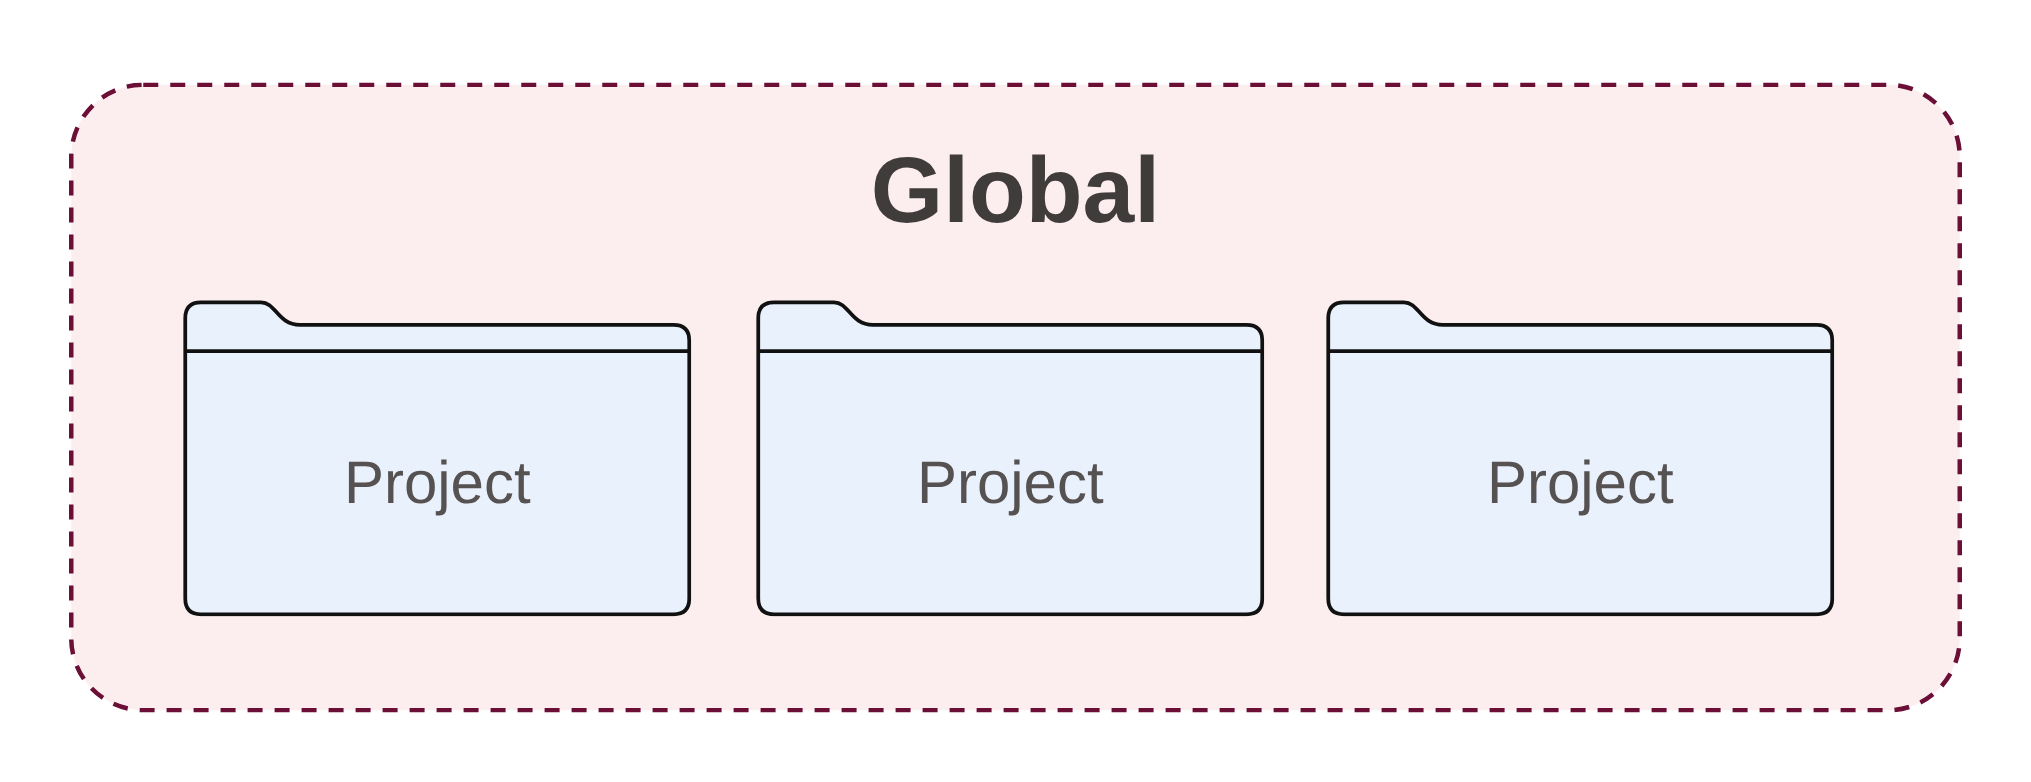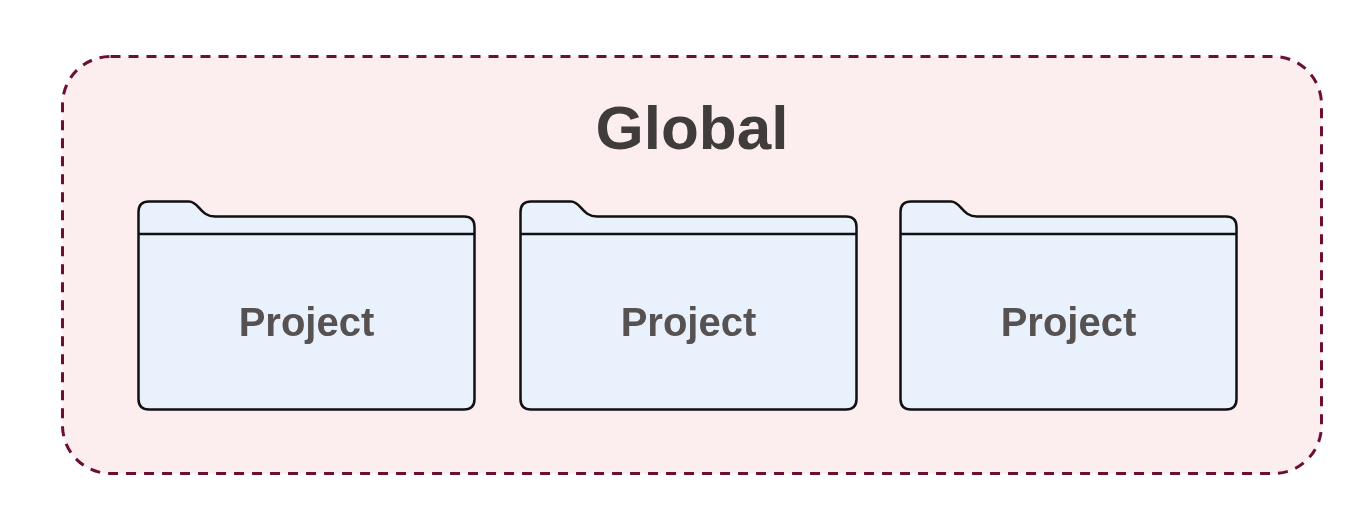--- a/index.html
+++ b/index.html
@@ -10,21 +10,21 @@
   }
   .canvas {
     position: relative;
     width: 1354px;
     height: 521px;
     background: #ffffff;
     overflow: hidden;
   }
   .global-container {
     position: absolute;
-    left: 61px;
+    left: 46px;
     top: 55px;
     width: 1262px;
     height: 420px;
   }
   .container-bg {
     position: absolute;
     left: 0;
     top: 0;
     width: 100%;
     height: 100%;
@@ -62,21 +62,21 @@
   .folder-label {
     position: absolute;
     left: 0;
     top: 34px;            
     width: 100%;
     height: 176px;
     display: flex;
     align-items: center;
     justify-content: center;
     font-size: 40px;
-    font-weight: bold;
+    font-weight: normal;
     color: #575252;
   }
 </style>
 </head>
 <body>
 
 <div class="canvas">
 
   <div class="global-container">
 

